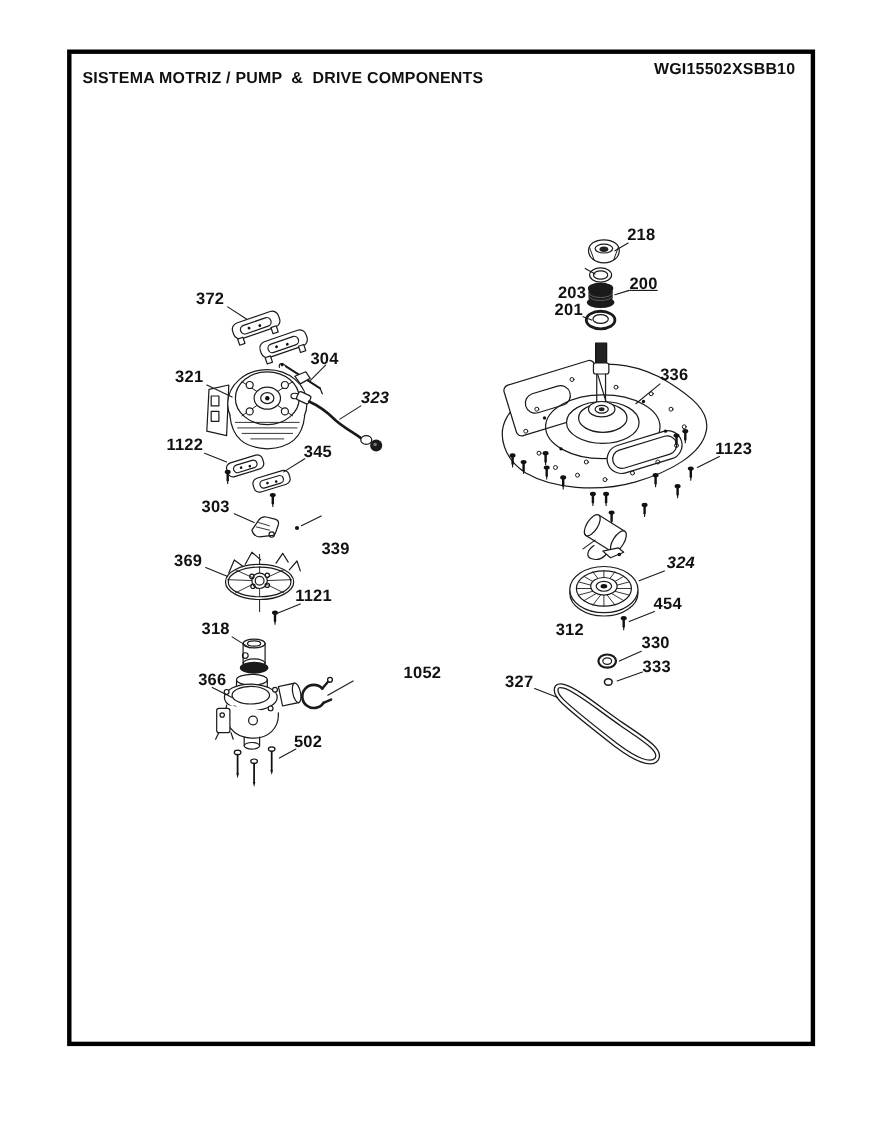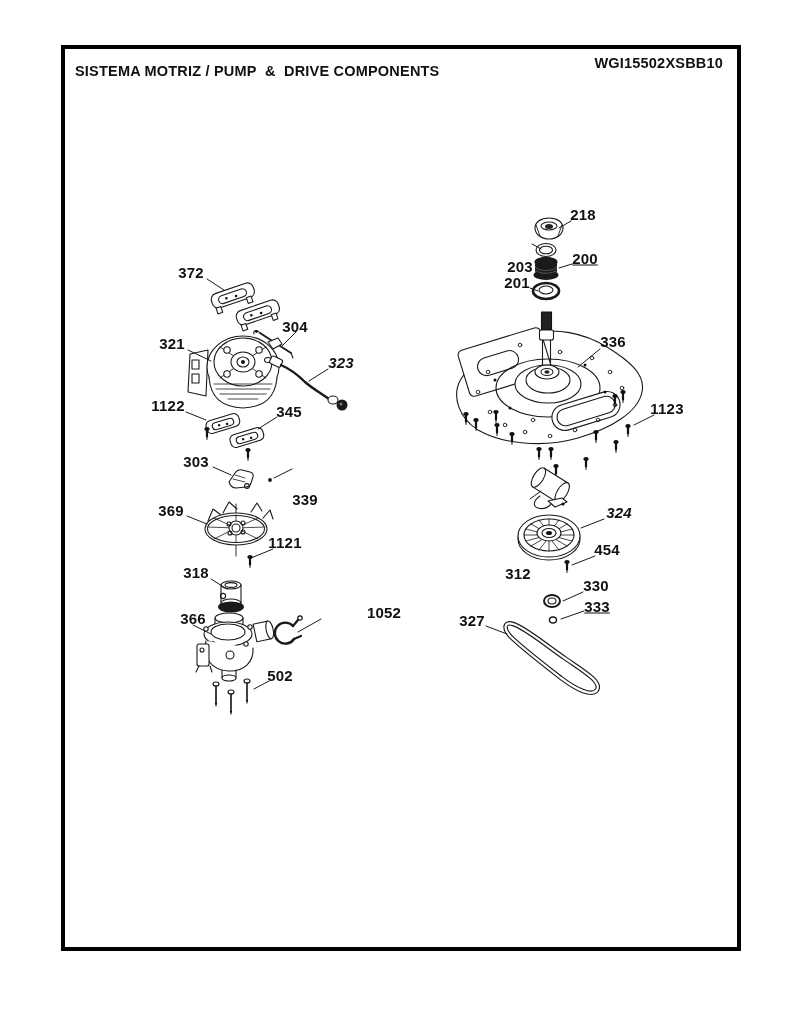--- a/index.html
+++ b/index.html
@@ -357,16 +357,16 @@
       <div class="callout" style="left: 583px; top: 214px;">218</div>
       <div class="callout" style="left: 520px; top: 238px; margin-top: 28px;">203</div>
       <div class="callout" style="left: 585px; top: 258px; text-decoration: underline;">200</div>
       <div class="callout" style="left: 517px; top: 282px;">201</div>
       <div class="callout" style="left: 613px; top: 341px;">336</div>
       <div class="callout" style="left: 667px; top: 408px;">1123</div>
       <div class="callout" style="left: 518px; top: 527px; margin-top: 46px;">312</div>
       <div class="callout" style="left: 619px; top: 512px; font-style: italic;">324</div>
       <div class="callout" style="left: 607px; top: 549px;">454</div>
       <div class="callout" style="left: 596px; top: 585px;">330</div>
-      <div class="callout" style="left: 597px; top: 606px; text-decoration: underline;">333</div>
+      <div class="callout" style="left: 597px; top: 606px;">333</div>
       <div class="callout" style="left: 472px; top: 620px;">327</div>
     </div>
 </div>
 
 </body></html>

